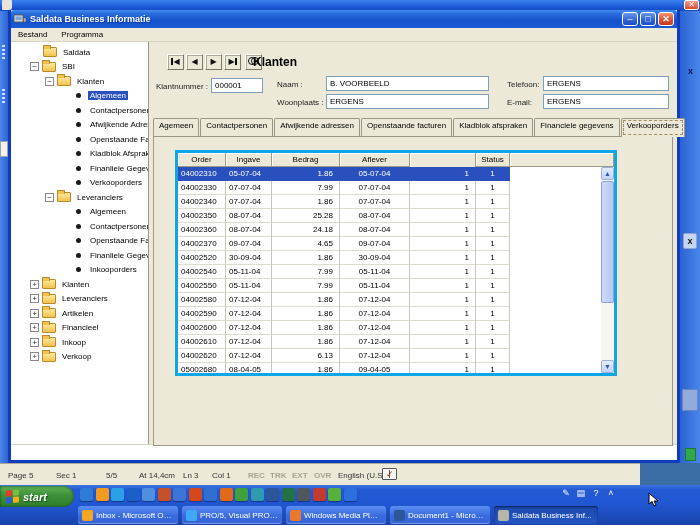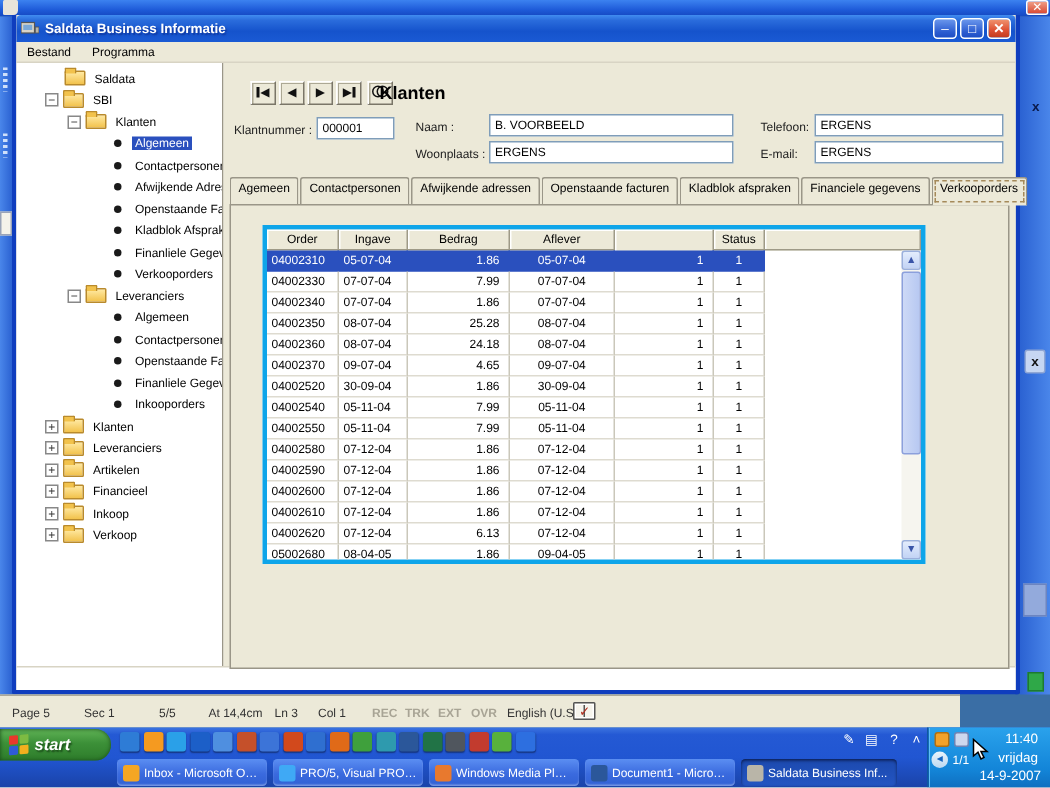--- a/index.html
+++ b/index.html
@@ -518,29 +518,20 @@
         <span class="ql" style="background: rgb(194, 59, 46);"></span>
         <span class="ql" style="background: rgb(88, 177, 60);"></span>
         <span class="ql" style="background: rgb(45, 111, 224);"></span>
       </div>
     <div class="tray-icons">
         <span>✎</span>
         <span>▤</span>
         <span>?</span>
         <span>˄</span>
       </div>
-    <div class="clockpanel">
-      <span class="tray-ico1"></span>
-      <span class="tray-ico2"></span>
-      <span class="time">11:40</span>
-      <span class="hide-chevron">◂</span>
-      <span class="badge11">1/1</span>
-      <span class="day">vrijdag</span>
-      <span class="date">14-9-2007</span>
-    </div>
     <div class="taskrow">
         <div class="taskbtn" style="width: 100px;">
           <span class="ticon2" style="background: rgb(245, 166, 35);"></span>
           <span class="tlbl">Inbox - Microsoft Ou...</span>
         </div>
         <div class="taskbtn" style="width: 100px;">
           <span class="ticon2" style="background: rgb(63, 169, 245);"></span>
           <span class="tlbl">PRO/5, Visual PRO/5...</span>
         </div>
         <div class="taskbtn" style="width: 100px;">

